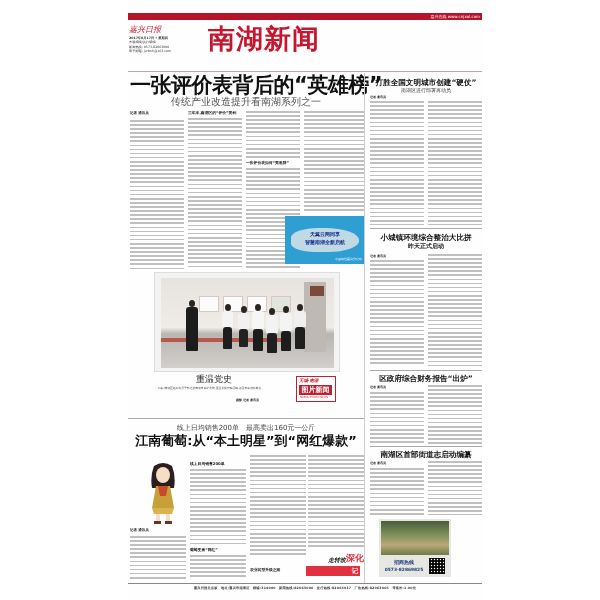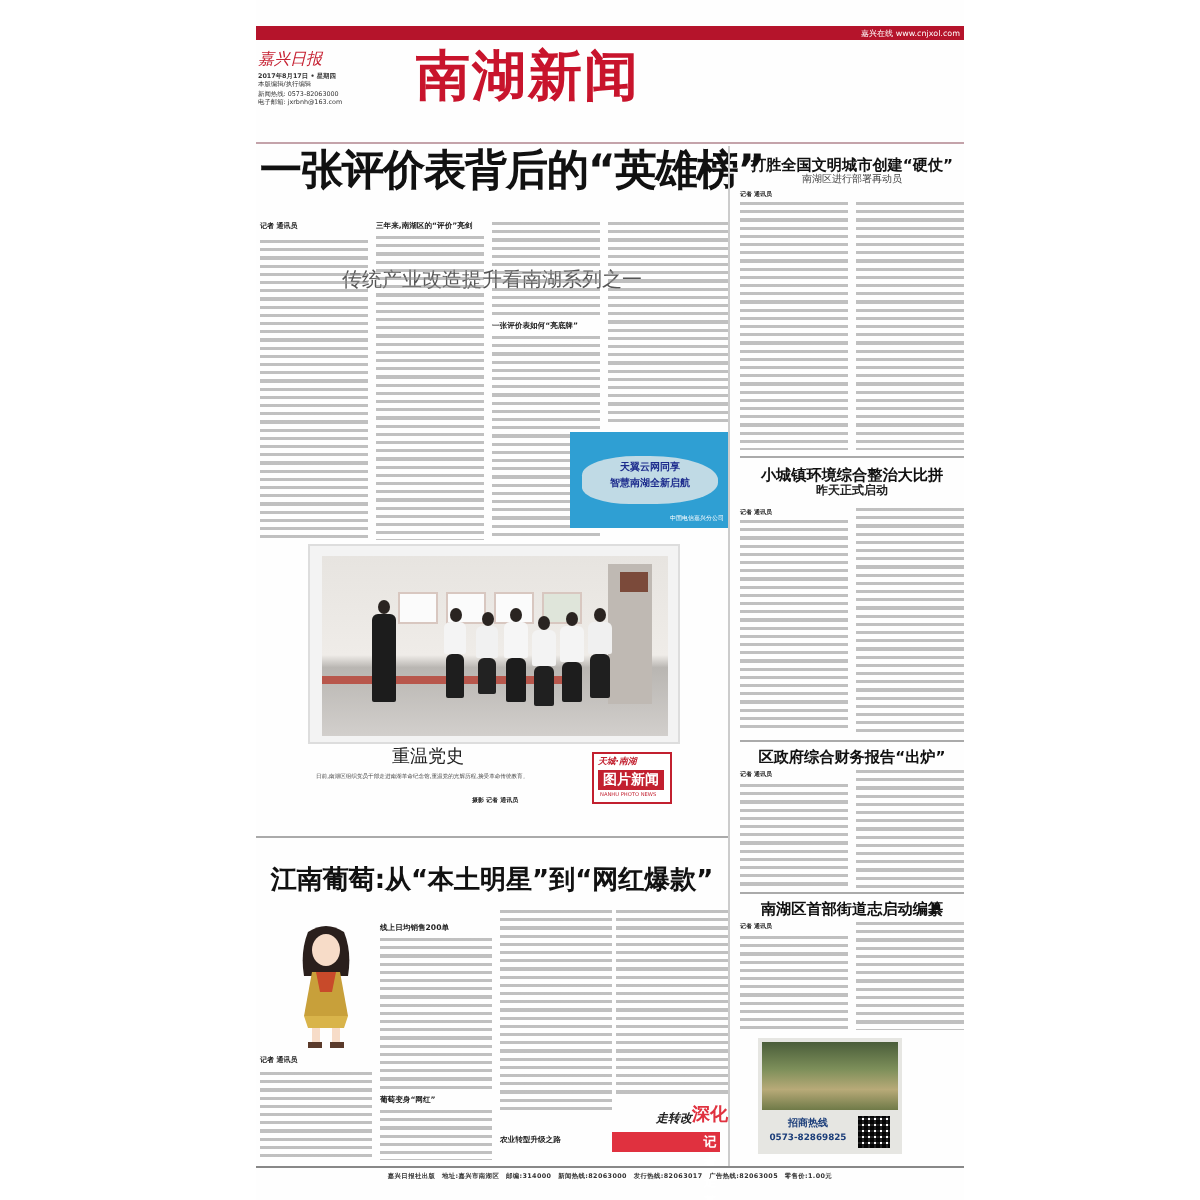--- a/index.html
+++ b/index.html
@@ -18,21 +18,21 @@
   .paper-meta .b { font-weight: bold; }
   .section-title { position: absolute; left: 80px; top: 24px; font-size: 27px; font-weight: bold; color: #c8142c; letter-spacing: 1px; line-height: 30px; }
   .section-en { position: absolute; left: 218px; top: 33px; font-size: 15px; font-weight: bold; color: #8a8a8a; letter-spacing: 0.5px; line-height: 18px; }
   .mast-rule { position: absolute; left: 0; top: 71px; width: 354px; height: 1px; background: #c4a3aa; }
   .lines { position: absolute; overflow: hidden; background: repeating-linear-gradient(to bottom, #8d8d8d 0, #8d8d8d 1.6px, transparent 1.6px, transparent 4.1px); opacity: 0.55; }
   .byline { position: absolute; font-size: 3.5px; font-weight: bold; color: #222; line-height: 4.5px; }
   .subhead { position: absolute; font-size: 3.8px; font-weight: bold; color: #222; line-height: 4.6px; }
 
   
   .lead-headline { position: absolute; left: 2px; top: 73px; width: 232px; font-size: 21px; font-weight: bold; color: #111; text-align: center; line-height: 24px; letter-spacing: -0.5px; white-space: nowrap; }
-  .lead-deck { position: absolute; left: 2px; top: 96px; width: 232px; font-size: 10px; color: #555; text-align: center; line-height: 12px; margin-top: 39px; }
+  .lead-deck { position: absolute; left: 2px; top: 96px; width: 232px; font-size: 10px; color: #555; text-align: center; line-height: 12px; }
 
   
   .r-headline { position: absolute; left: 242px; width: 112px; font-size: 7.6px; font-weight: bold; color: #111; text-align: center; line-height: 9px; }
   .r-deck { position: absolute; left: 242px; width: 112px; font-size: 5px; color: #444; text-align: center; line-height: 6px; }
   .col-divider { position: absolute; left: 236px; width: 1px; background: #ccc; }
   .h-rule { position: absolute; height: 1px; background: #aaa; }
 
   
   .ad-box { position: absolute; left: 157px; top: 216px; width: 80px; height: 48px; background: #2f9fd3; }
   .ad-map { position: absolute; left: 6px; top: 12px; width: 68px; height: 24px; background: #d9e4e8; border-radius: 40% 50% 45% 35%; opacity: 0.85; }
@@ -152,20 +152,21 @@
   <div class="photo-caption-title">重温党史</div>
   <div class="photo-caption">日前,南湖区组织党员干部走进南湖革命纪念馆,重温党的光辉历程,接受革命传统教育。</div>
   <div class="photo-credit">摄影 记者 通讯员</div>
   <div class="stamp">
     <div class="stamp-top">天城·南湖</div>
     <div class="stamp-main">图片新闻</div>
     <div class="stamp-bot">NANHU PHOTO NEWS</div>
   </div>
   <div class="h-rule" style="left:0;top:418px;width:236px;"></div>
 
+  <div class="grape-kicker">线上日均销售200单　最高卖出160元一公斤</div>
   <div class="grape-headline">江南葡萄:从“本土明星”到“网红爆款”</div>
 
   <svg class="cartoon" viewBox="0 0 46 64">
     <path d="M14 4 Q23 -2 32 4 Q36 14 34 26 L12 26 Q10 14 14 4Z" fill="#2a1f1c"></path>
     <ellipse cx="23" cy="13" rx="7" ry="8" fill="#f7dcc8"></ellipse>
     <path d="M16 24 L30 24 L34 46 L12 46Z" fill="#c8a03a"></path>
     <path d="M18 24 L28 24 L26 34 L20 34Z" fill="#c84a2a"></path>
     <path d="M12 46 L34 46 L32 52 L14 52Z" fill="#d9b44a"></path>
     <rect x="16" y="52" width="4" height="8" fill="#f7dcc8"></rect>
     <rect x="26" y="52" width="4" height="8" fill="#f7dcc8"></rect>

